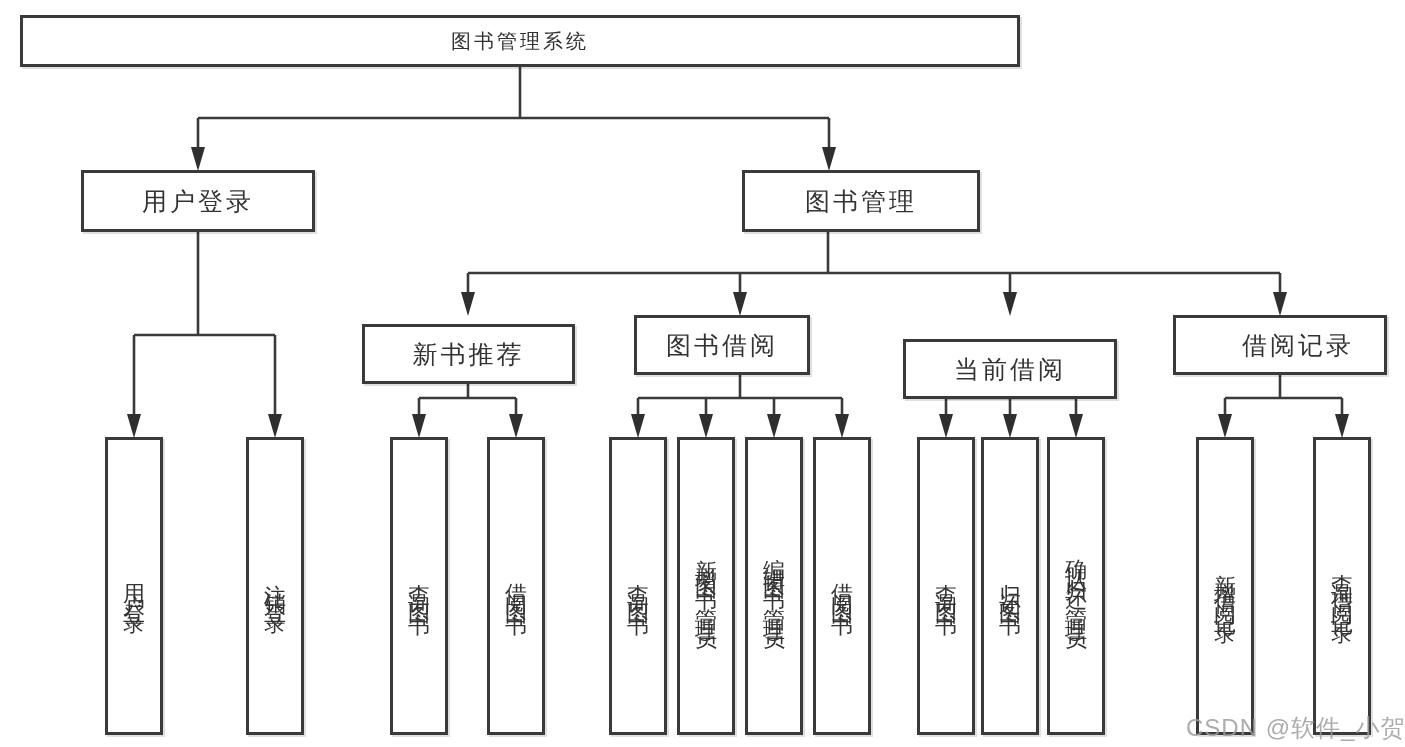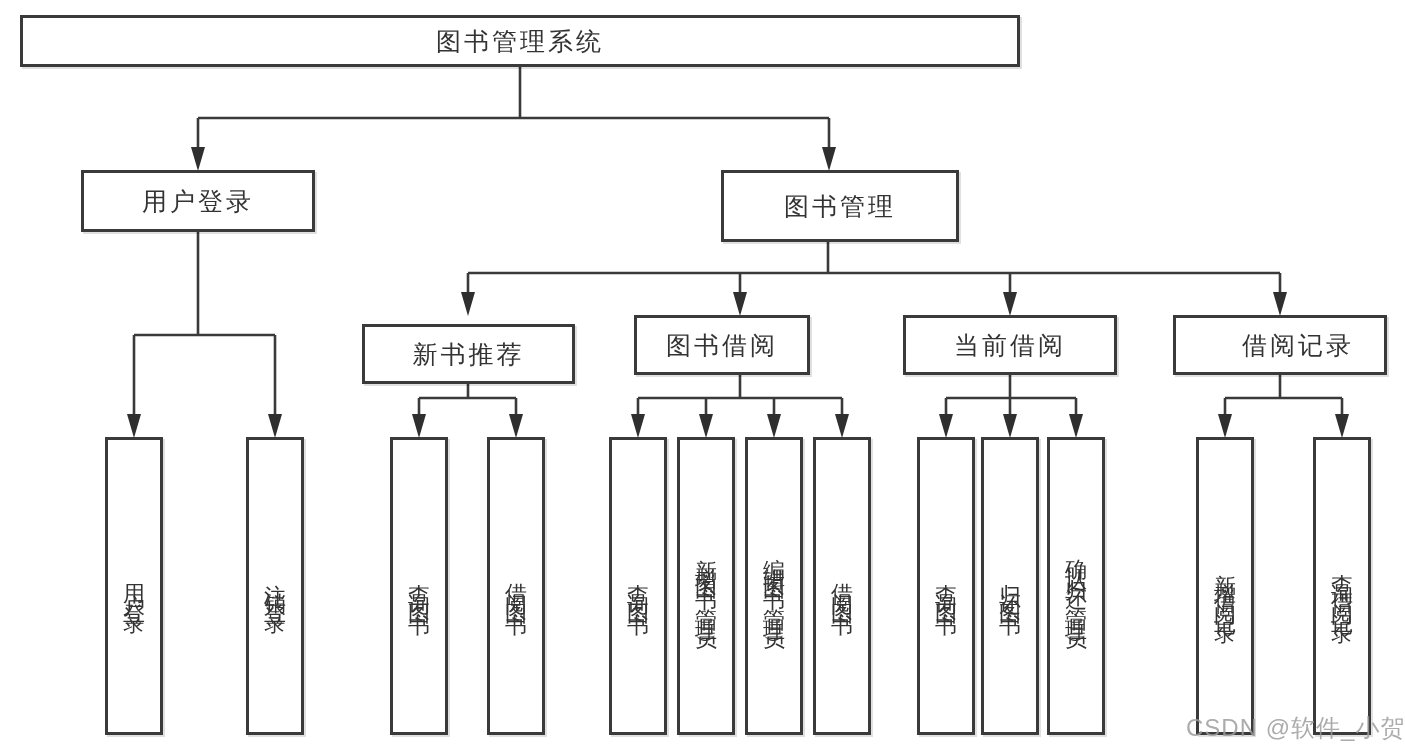--- a/index.html
+++ b/index.html
@@ -28,27 +28,27 @@
     z-index: 1;
     box-shadow: 2px 2px 0 rgba(0,0,0,0.12);
   }
   .hlabel {
     color: #333333;
     font-size: 25px;
     letter-spacing: 3px;
     white-space: nowrap;
   }
   .root  { left: 20px;  top: 15px;  width: 1000px; height: 52px; }
-  .root .hlabel { font-size: 25px; }
+  .root .hlabel { font-size: 20px; }
   .lv2a  { left: 81px;  top: 170px; width: 234px;  height: 62px; }
-  .lv2b  { left: 721px; top: 170px; width: 238px;  height: 72px; }
+  .lv2b  { left: 742px; top: 170px; width: 238px;  height: 62px; }
   .lv3   { top: 315px; height: 60px; }
   .lv3a  { left: 362px;  width: 213px; margin-top: 9px; }
   .lv3b  { left: 634px;  width: 176px; }
-  .lv3c  { left: 903px;  width: 214px; }
+  .lv3c  { left: 903px;  width: 214px; margin-top: 24px; }
   .lv3d  { left: 1173px; width: 214px; padding-left: 36px; }
   .leaf  { top: 437px; width: 58px; height: 298px; }
   .vlabel {
     writing-mode: vertical-rl;
     text-orientation: mixed;
     color: #333333;
     font-size: 22px;
     letter-spacing: 10px;
     line-height: 1;
     white-space: nowrap;

